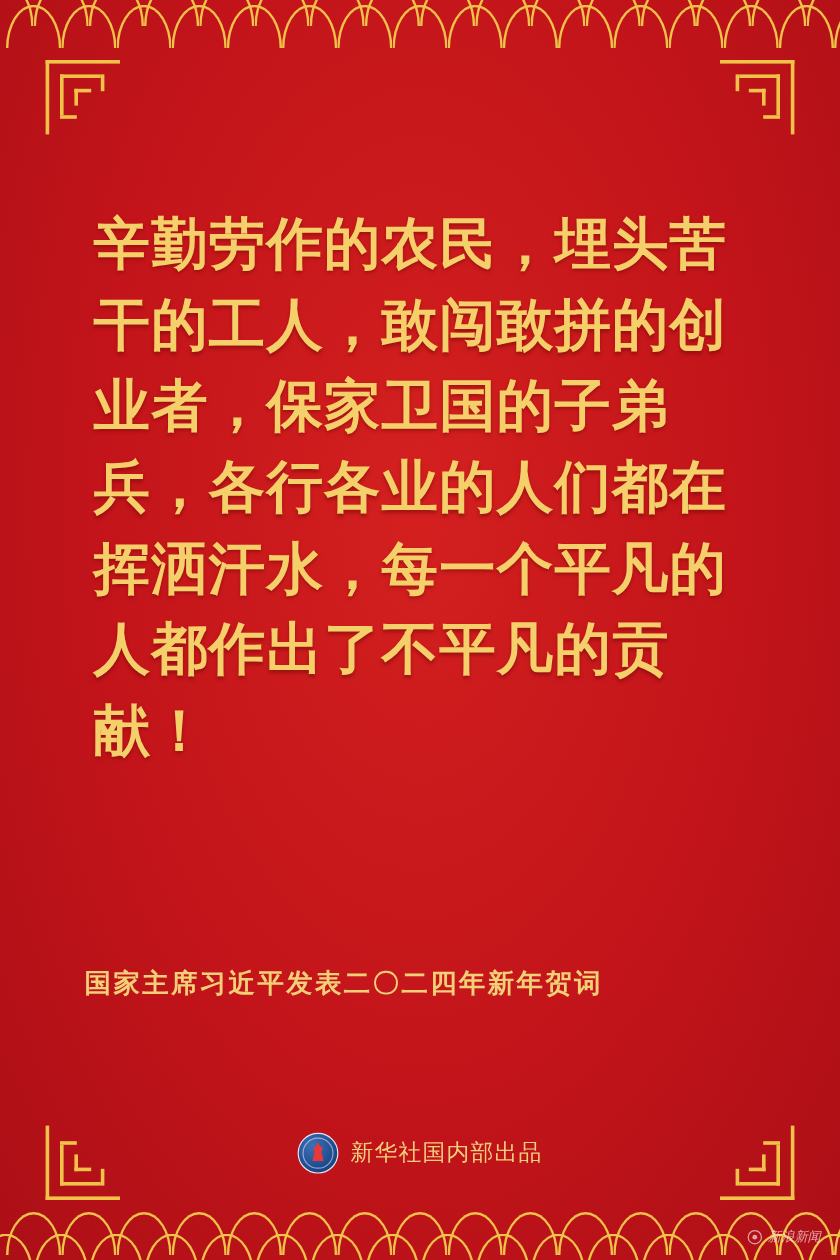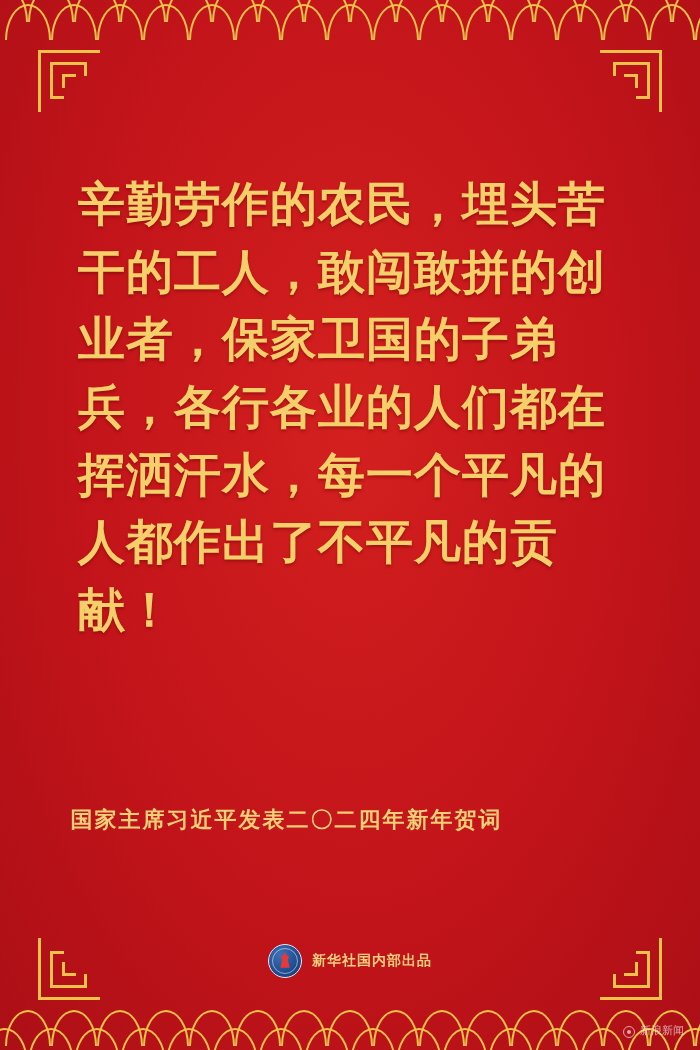--- a/index.html
+++ b/index.html
@@ -148,38 +148,39 @@
     clip-path: polygon(50% 0%, 62% 22%, 78% 30%, 70% 52%, 84% 100%, 16% 100%, 30% 52%, 22% 30%, 38% 22%);
   }
   .logo-badge .ring {
     position: absolute;
     left: 3px; top: 3px; right: 3px; bottom: 3px;
     border: 1px solid rgba(255,255,255,0.5);
     border-radius: 50%;
   }
   .logo-text {
     font-family: "DejaVu Sans", "Liberation Sans", sans-serif;
-    font-size: 14px;
-    font-weight: 700;
+    font-size: 19px;
+    font-weight: 400;
     color: #f2cf7d;
     letter-spacing: 1px;
   }
 
   
   .watermark {
     position: absolute;
     right: 16px;
     bottom: 12px;
     z-index: 6;
     display: flex;
-    align-items: flex-end;
+    align-items: center;
     gap: 5px;
     font-family: "DejaVu Sans", "Liberation Sans", sans-serif;
     font-size: 11px;
     color: rgba(255,255,255,0.62);
+    font-style: italic;
   }
   .watermark .eye {
     width: 12px;
     height: 12px;
     border-radius: 50%;
     border: 1.2px solid rgba(255,255,255,0.62);
     box-sizing: border-box;
     position: relative;
   }
   .watermark .eye::after {

